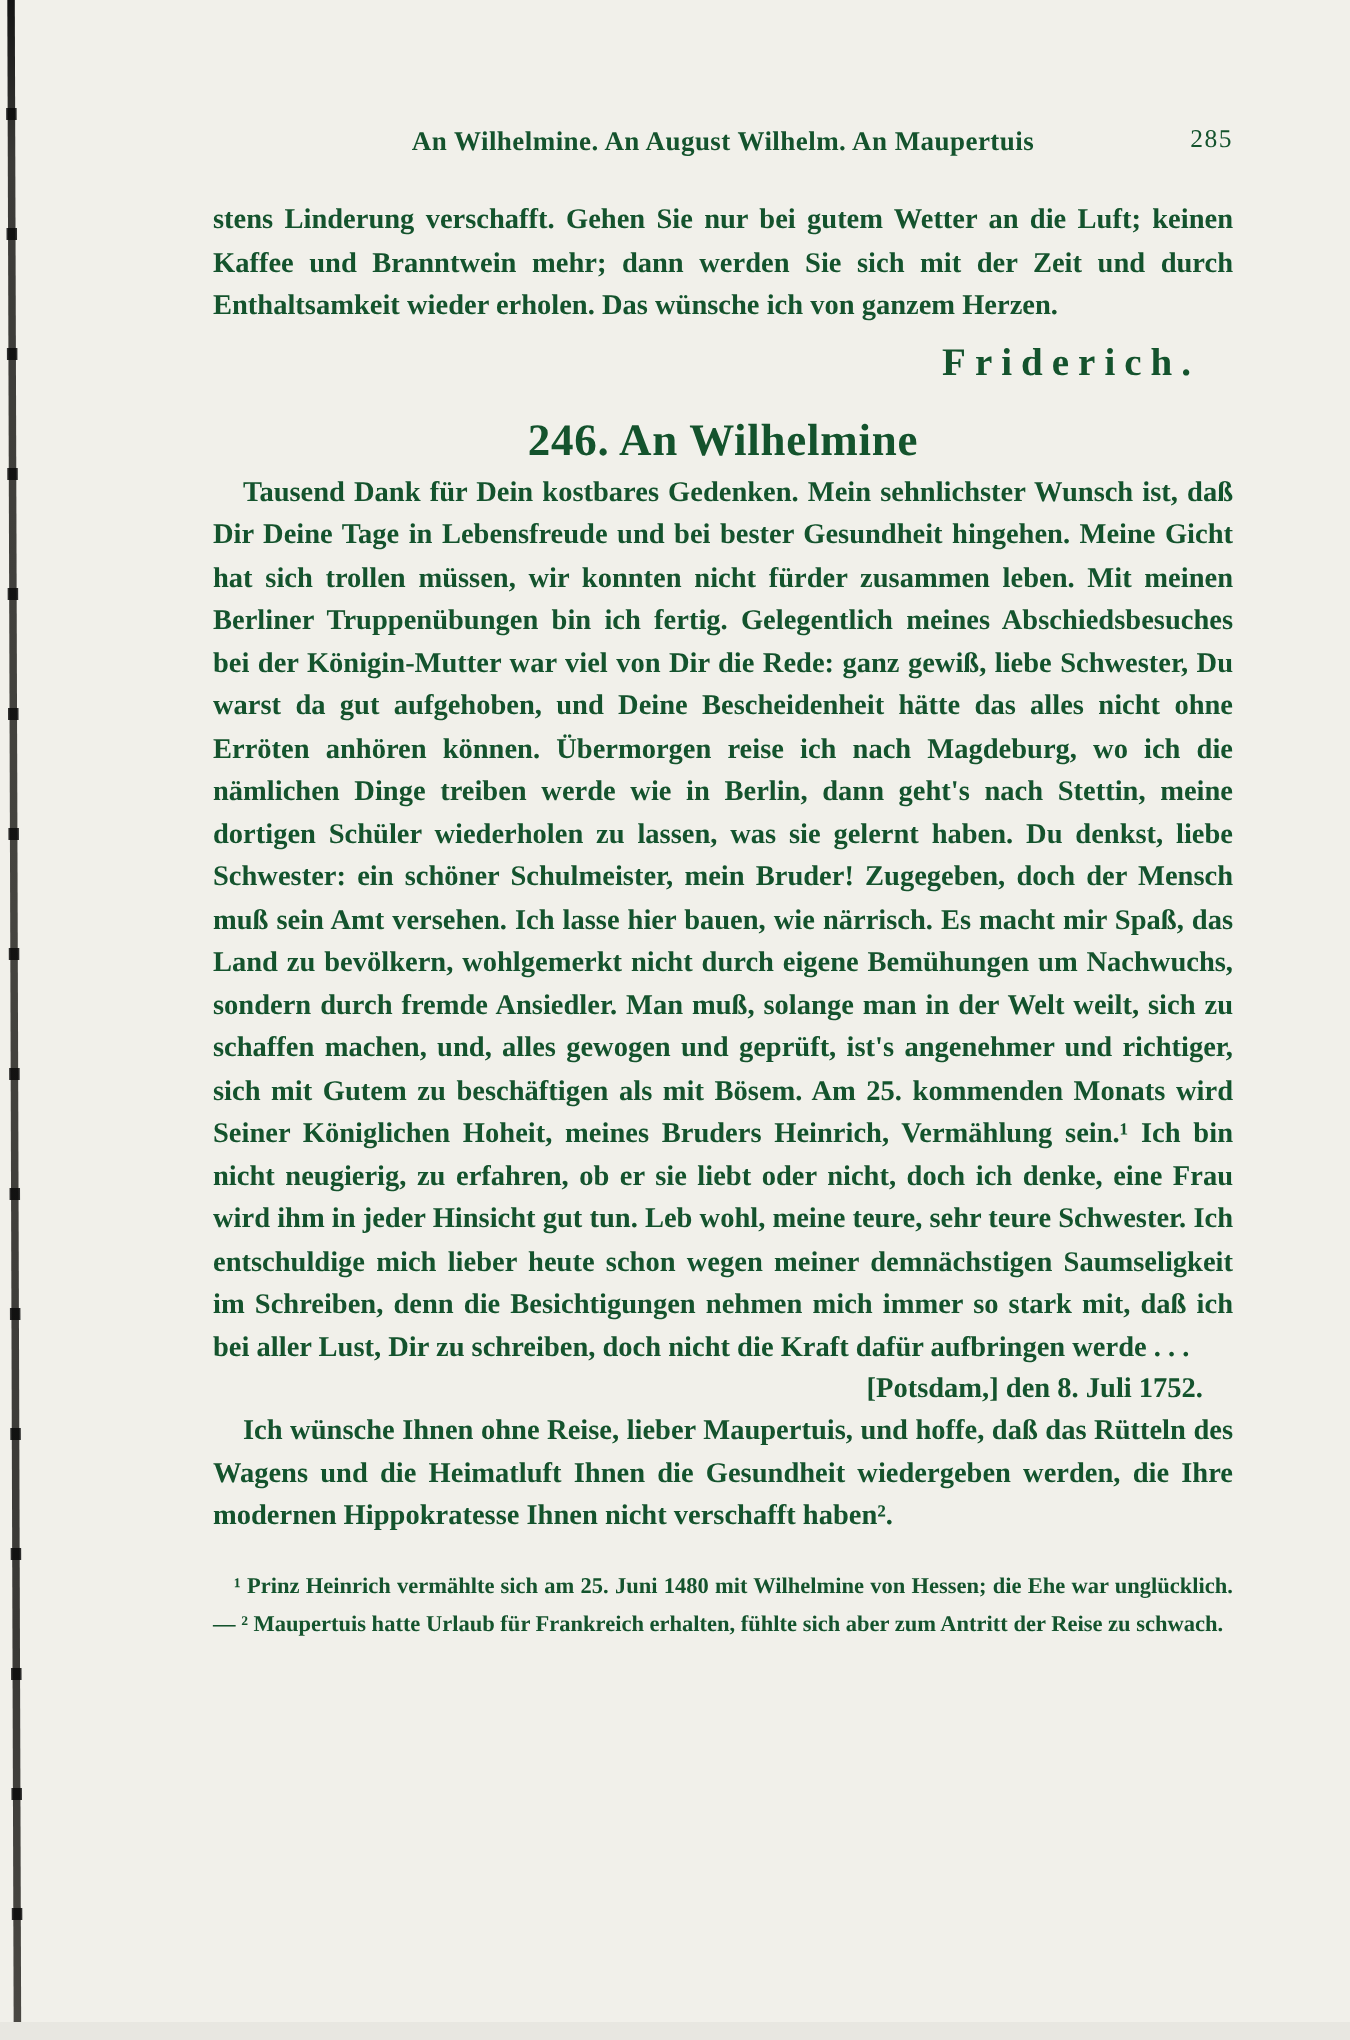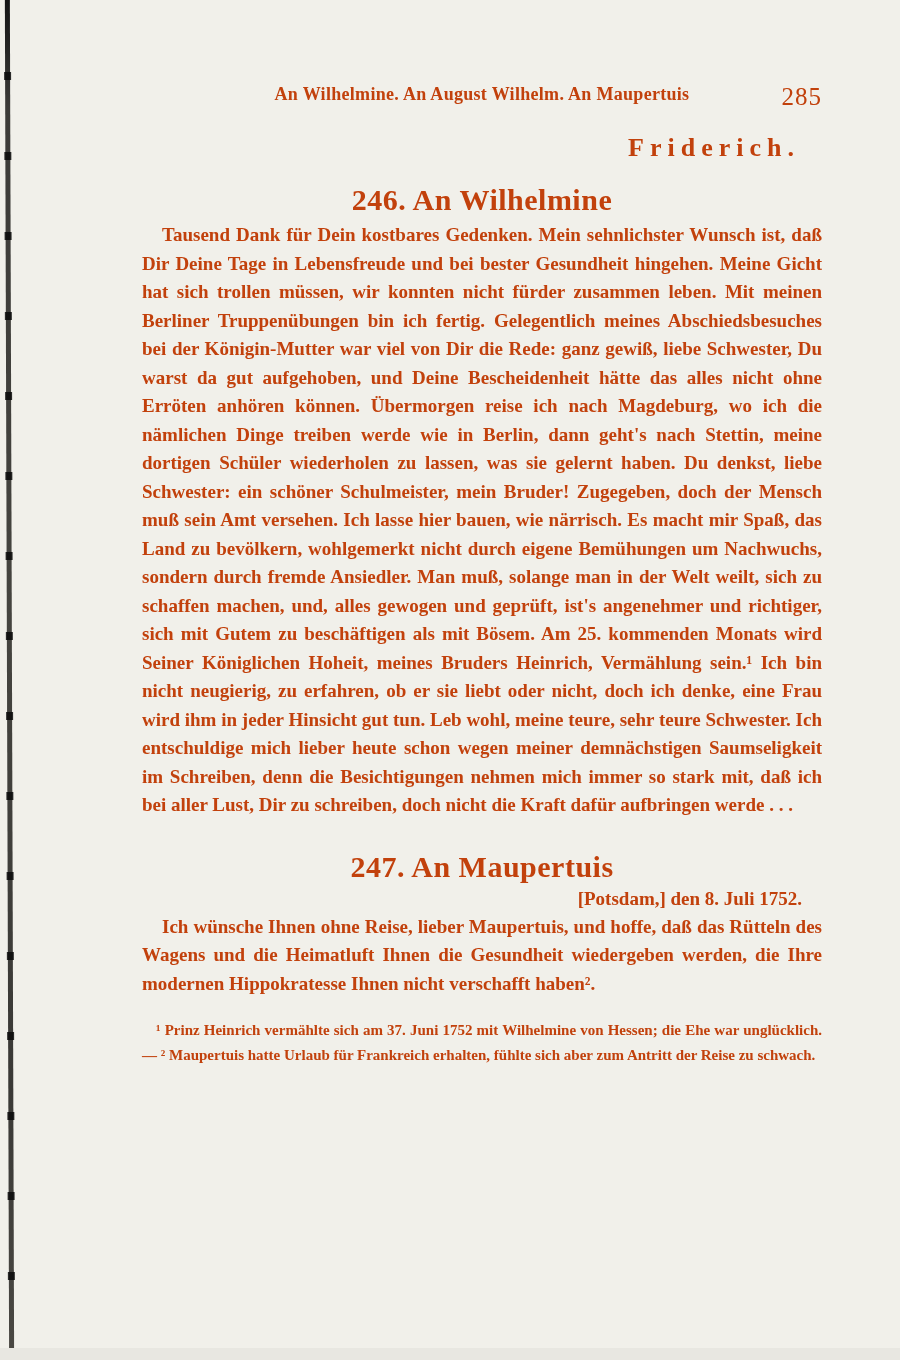--- a/index.html
+++ b/index.html
@@ -7,21 +7,21 @@
     padding: 0;
     background: #e8e7e1;
   }
   .page {
     position: relative;
     width: 900px;
     height: 1348px;
     background: #f1f0ea;
     overflow: hidden;
     font-family: "Liberation Serif", "DejaVu Serif", serif;
-    color: #c2410c;
+    color: #14532d;
   }
   
   .binding-edge {
     position: absolute;
     left: 7px;
     top: 0;
     width: 5px;
     height: 1360px;
     background: linear-gradient(180deg, #141414 0%, #3c3b38 8%, #45443f 45%, #3a3936 80%, #4a4843 100%);
     transform: skewX(0.18deg);
@@ -50,21 +50,21 @@
     font-size: 18px;
     font-weight: bold;
     letter-spacing: 0.3px;
     margin-bottom: 28px;
   }
   .page-number {
     position: absolute;
     right: 0;
     top: -1px;
     font-weight: normal;
-    font-size: 25px;
+    font-size: 17px;
     letter-spacing: 1px;
     font-family: Liberation Serif, serif;
   }
   .body-text {
     margin: 0;
     font-size: 19px;
     font-weight: bold;
     line-height: 28.5px;
     text-align: justify;
   }
@@ -117,31 +117,31 @@
 
   <div class="binding-edge"></div>
 
   <div class="text-block">
 
     <div class="running-header">
       <span>An Wilhelmine. An August Wilhelm. An Maupertuis</span>
       <span class="page-number">285</span>
     </div>
 
+    <p class="body-text">stens Linderung verschafft. Gehen Sie nur bei gutem Wetter an die Luft; keinen Kaffee und Branntwein mehr; dann werden Sie sich mit der Zeit und durch Enthaltsamkeit wieder erholen. Das wünsche ich von ganzem Herzen.</p>
 
     <div class="signature">Friderich.</div>
 
     <h2 class="letter-heading">246. An Wilhelmine</h2>
 
 
 
     <p class="body-text indent">Tausend Dank für Dein kostbares Gedenken. Mein sehnlichster Wunsch ist, daß Dir Deine Tage in Lebensfreude und bei bester Gesundheit hingehen. Meine Gicht hat sich trollen müssen, wir konnten nicht fürder zusammen leben. Mit meinen Berliner Truppenübungen bin ich fertig. Gelegentlich meines Abschiedsbesuches bei der Königin-Mutter war viel von Dir die Rede: ganz gewiß, liebe Schwester, Du warst da gut aufgehoben, und Deine Bescheidenheit hätte das alles nicht ohne Erröten anhören können. Übermorgen reise ich nach Magdeburg, wo ich die nämlichen Dinge treiben werde wie in Berlin, dann geht's nach Stettin, meine dortigen Schüler wiederholen zu lassen, was sie gelernt haben. Du denkst, liebe Schwester: ein schöner Schulmeister, mein Bruder! Zugegeben, doch der Mensch muß sein Amt versehen. Ich lasse hier bauen, wie närrisch. Es macht mir Spaß, das Land zu bevölkern, wohlgemerkt nicht durch eigene Bemühungen um Nachwuchs, sondern durch fremde Ansiedler. Man muß, solange man in der Welt weilt, sich zu schaffen machen, und, alles gewogen und geprüft, ist's angenehmer und richtiger, sich mit Gutem zu beschäftigen als mit Bösem. Am 25. kommenden Monats wird Seiner Königlichen Hoheit, meines Bruders Heinrich, Vermählung sein.¹ Ich bin nicht neugierig, zu erfahren, ob er sie liebt oder nicht, doch ich denke, eine Frau wird ihm in jeder Hinsicht gut tun. Leb wohl, meine teure, sehr teure Schwester. Ich entschuldige mich lieber heute schon wegen meiner demnächstigen Saumseligkeit im Schreiben, denn die Besichtigungen nehmen mich immer so stark mit, daß ich bei aller Lust, Dir zu schreiben, doch nicht die Kraft dafür aufbringen werde . . .</p>
 
-    <h2 class="letter-heading second">247. An Maupertuis</h2>
 
     <div class="dateline">[Potsdam,] den 8. Juli 1752.</div>
 
     <p class="body-text indent">Ich wünsche Ihnen ohne Reise, lieber Maupertuis, und hoffe, daß das Rütteln des Wagens und die Heimatluft Ihnen die Gesundheit wiedergeben werden, die Ihre modernen Hippokratesse Ihnen nicht verschafft haben².</p>
 
-    <div class="footnotes">¹ Prinz Heinrich vermählte sich am 37. Juni 1752 mit Wilhelmine von Hessen; die Ehe war unglücklich. — ² Maupertuis hatte Urlaub für Frankreich erhalten, fühlte sich aber zum Antritt der Reise zu schwach.</div>
+    <div class="footnotes">¹ Prinz Heinrich vermählte sich am 25. Juni 1480 mit Wilhelmine von Hessen; die Ehe war unglücklich. — ² Maupertuis hatte Urlaub für Frankreich erhalten, fühlte sich aber zum Antritt der Reise zu schwach.</div>
 
   </div>
 </div>
 
 </body></html>

